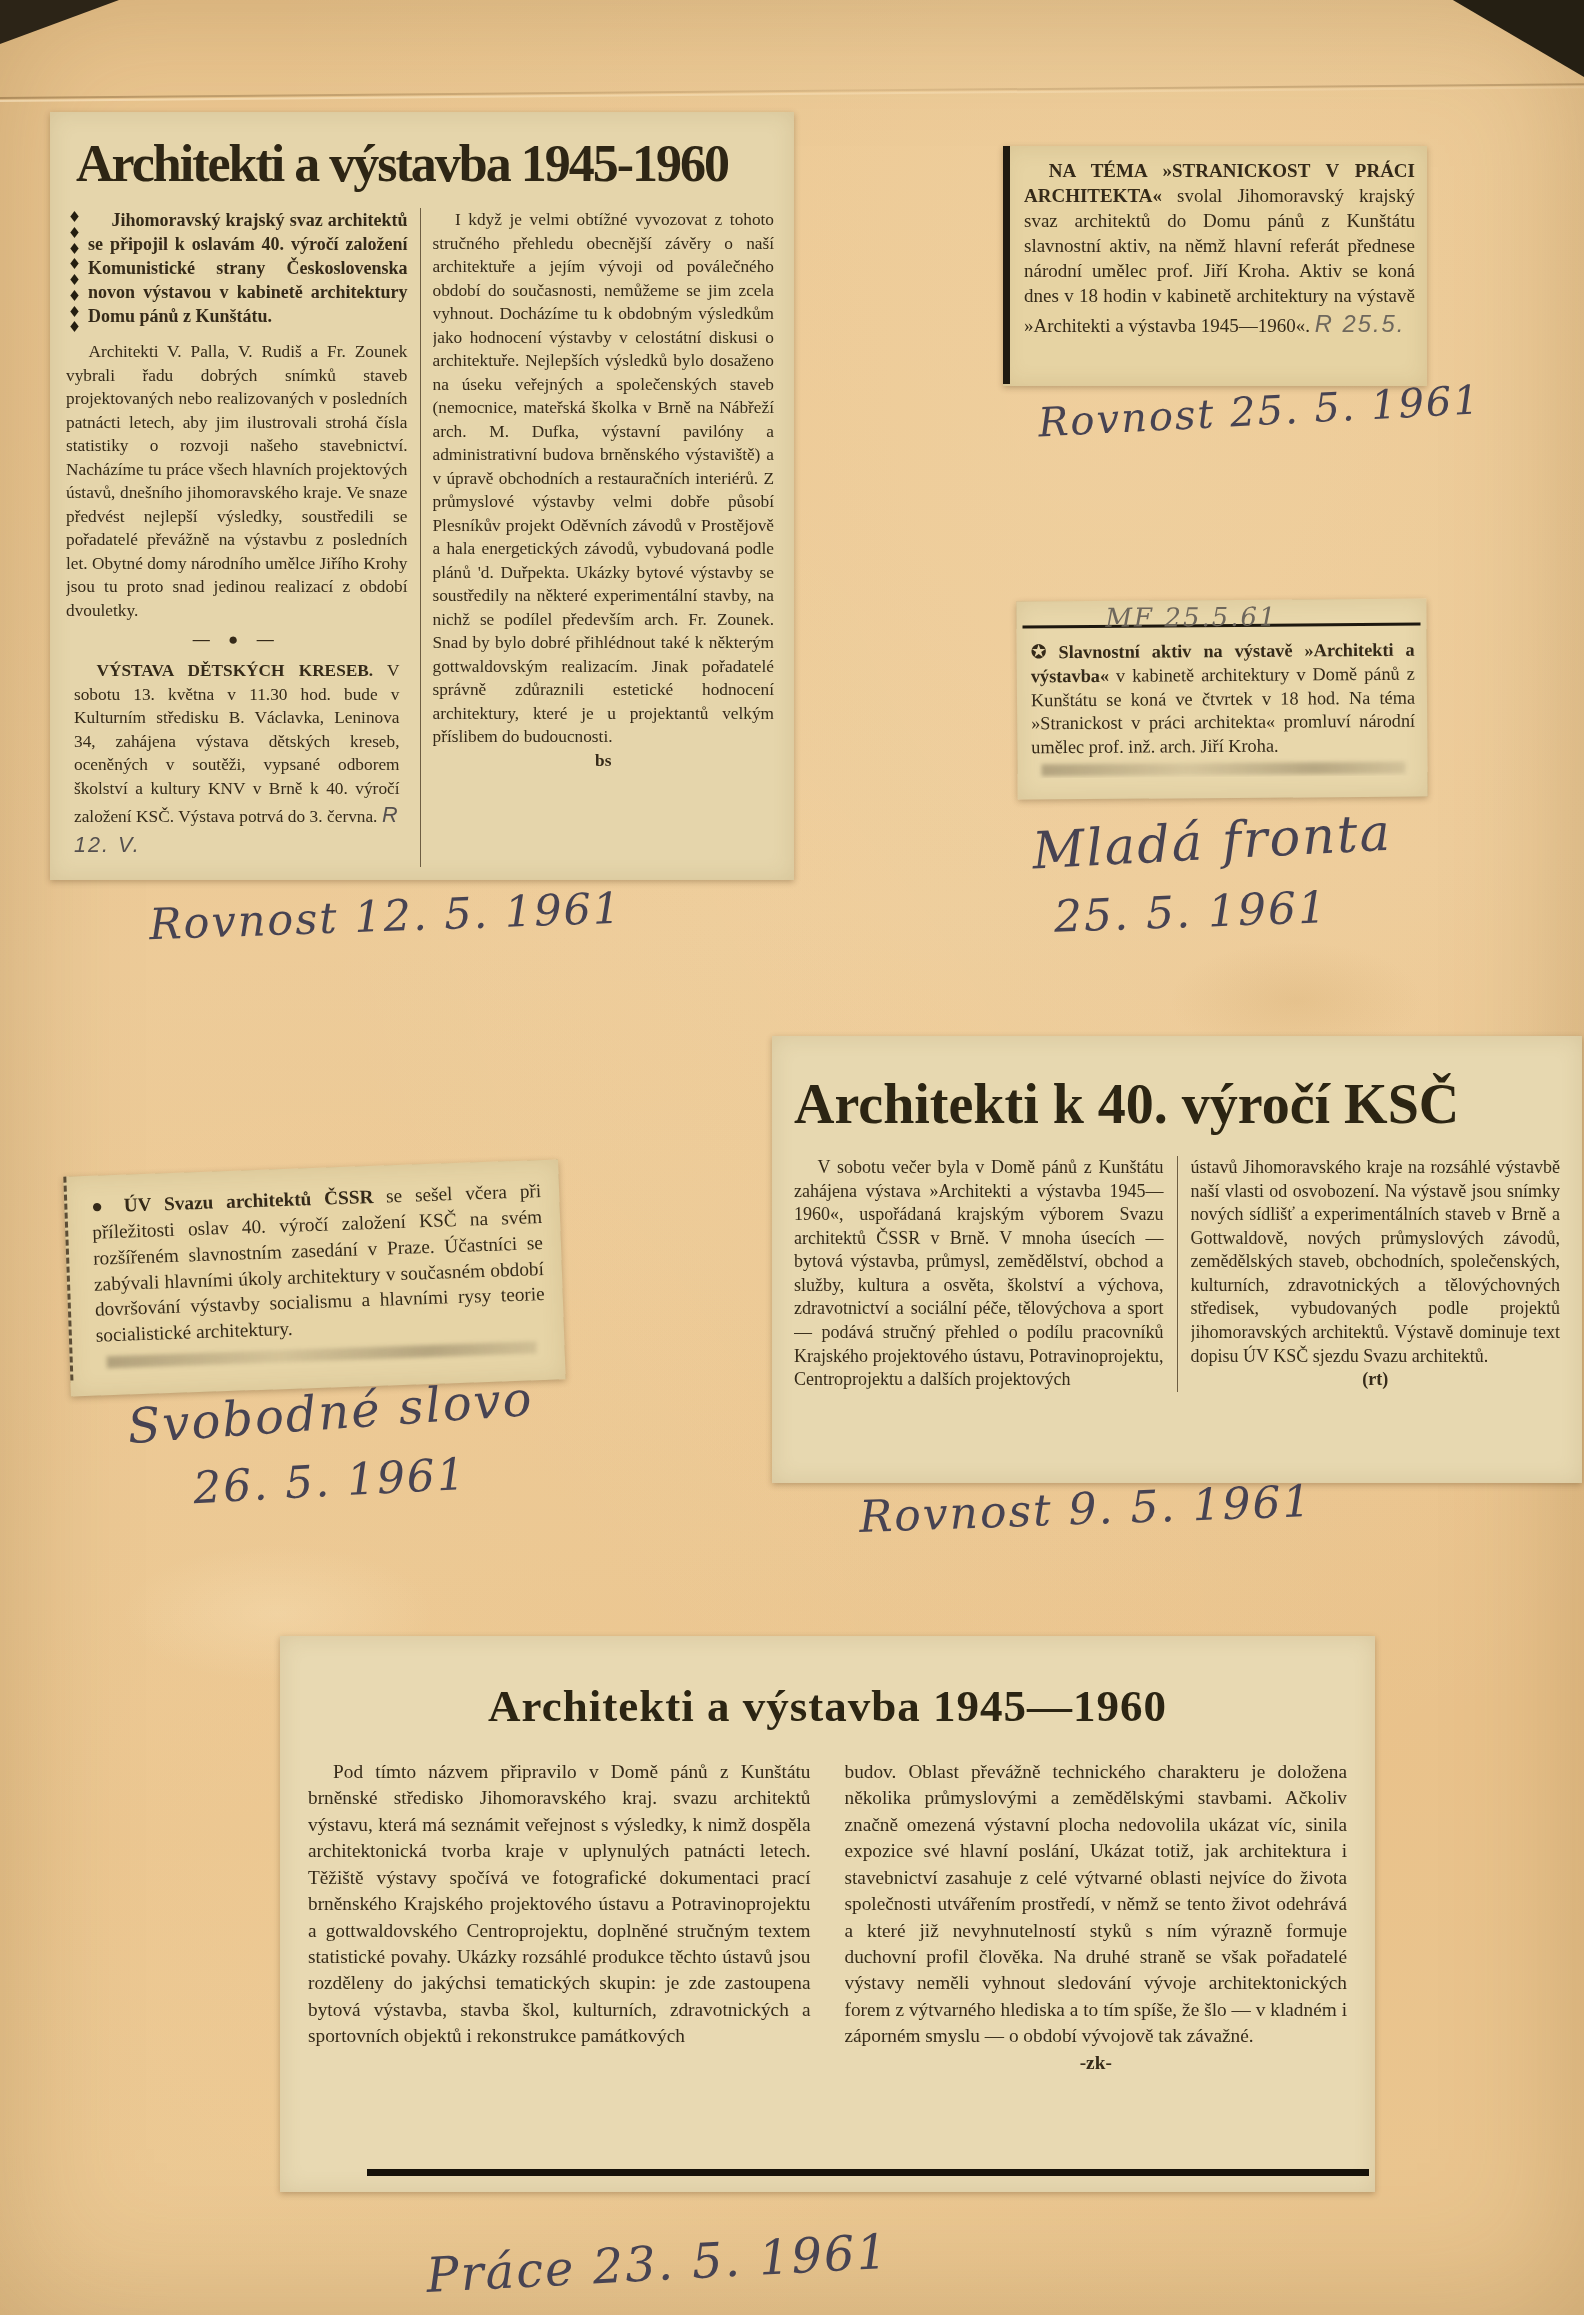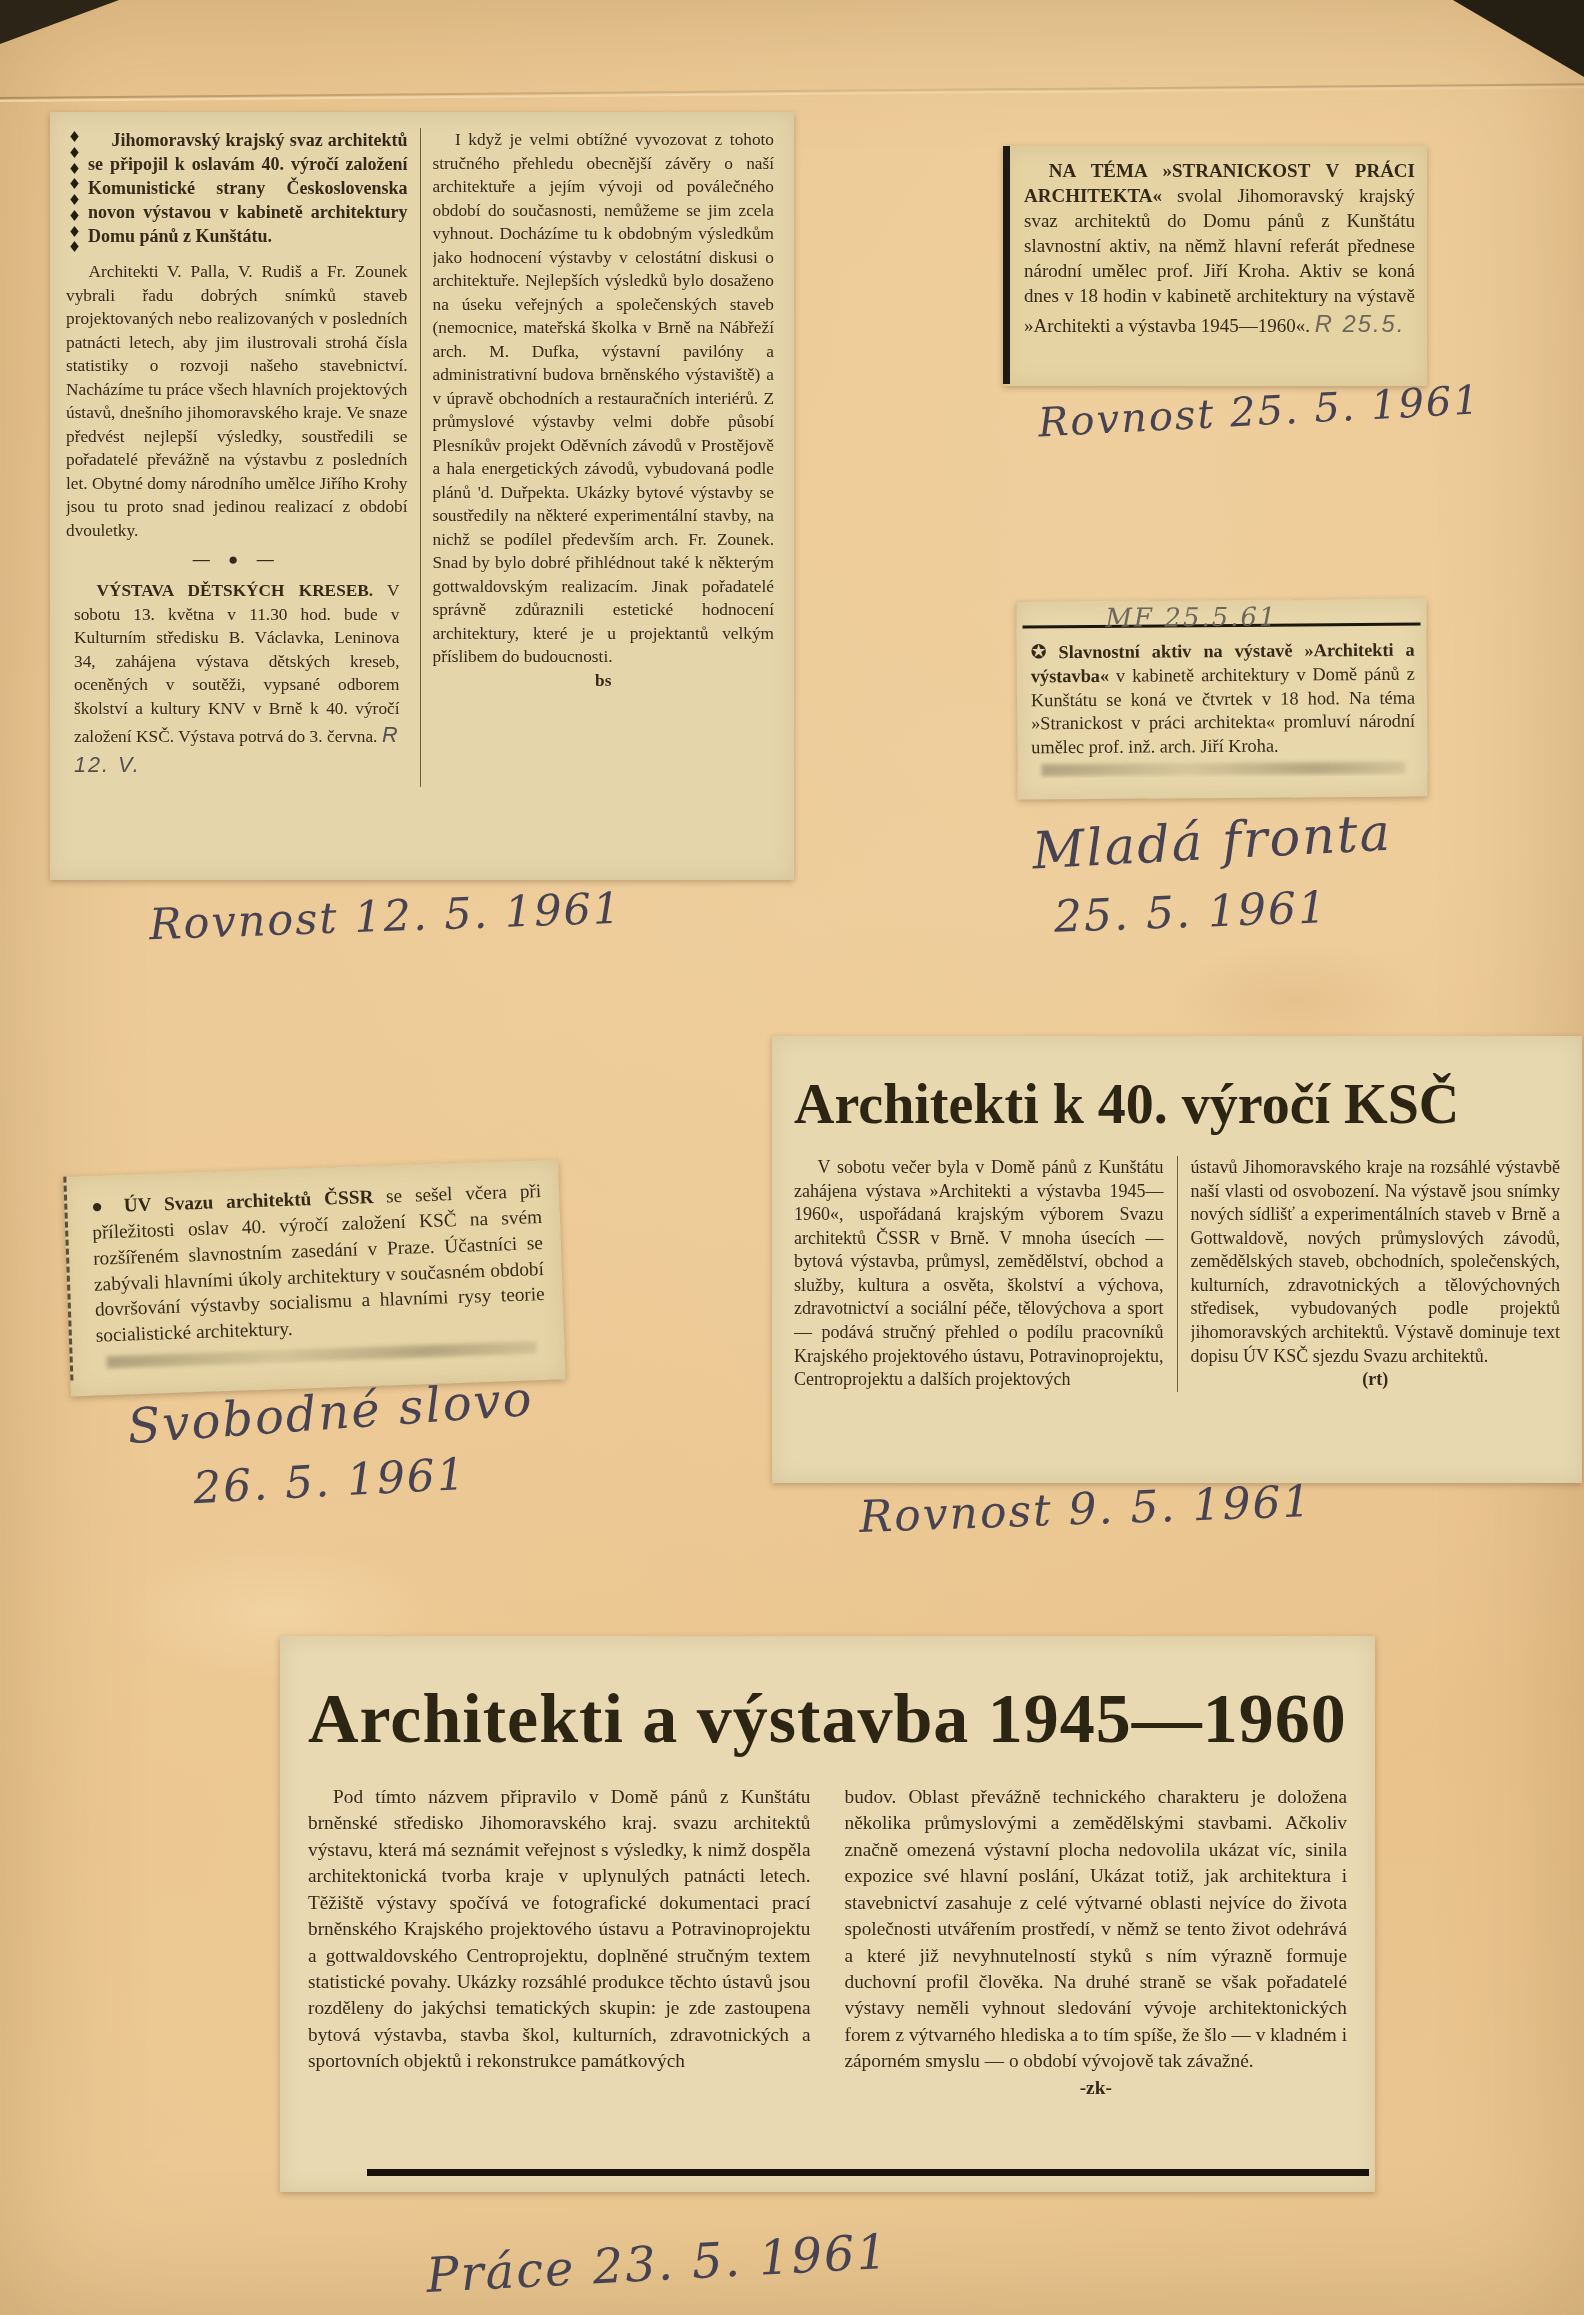--- a/index.html
+++ b/index.html
@@ -80,40 +80,41 @@
 
   
   .clipE{left:67px;top:1168px;width:495px;height:220px;background:#e6d4a6;transform:rotate(-2deg);}
   .clipE .inner{border-left:3px dashed #5c4d35;padding:18px 18px 8px 24px;height:178px;
     font-size:19.3px;line-height:1.34;overflow:hidden;}
   .clipE .cutline{margin-top:8px;}
 
   
   .clipF{left:280px;top:1636px;width:1095px;height:556px;background:#e8d9b2;}
   .clipF .inner{padding:26px 28px 0 28px;}
-  .clipF h1{margin:22px 0 30px 0;font-size:70px;line-height:1;font-weight:bold;color:#2c2513;
-    text-align:left;letter-spacing:1px;white-space:nowrap;}
+  .clipF h1{margin:22px 0 30px 0;font-size:45px;line-height:1;font-weight:bold;color:#2c2513;
+    text-align:center;letter-spacing:1px;white-space:nowrap;}
   .clipF .cols{display:flex;gap:34px;}
   .clipF .col{flex:1;font-size:19.3px;line-height:1.37;overflow:hidden;}
   .clipF .bigrule{position:absolute;left:87px;right:6px;bottom:16px;height:7px;background:#16120a;}
 </style>
 </head>
 <body>
 
 <div class="page">
 
   <div class="corner-tl"></div>
   <div class="corner-tr"></div>
   <div class="crease"></div>
   <div class="crease2"></div>
   <div class="stain" style="left:1168px;top:941px;width:257px;height:119px;background:radial-gradient(ellipse,rgba(170,120,50,0.12),transparent 70%);"></div>
   <div class="stain" style="left:119px;top:1544px;width:317px;height:139px;background:radial-gradient(ellipse,rgba(255,240,205,0.25),transparent 70%);"></div>
 
   <div class="clip clipA">
     <div class="inner">
+      <h1>Architekti a výstavba 1945-1960</h1>
       <div class="cols">
         <div class="col news">
           <div class="leadrow">
             <div class="chain">♦♦♦♦♦♦♦♦</div>
             <div class="lead news indent">Jihomoravský krajský svaz architektů se připojil k oslavám 40. výročí založení Komunistické strany Československa novon výstavou v kabinetě architektury Domu pánů z Kunštátu.</div>
           </div>
           <p class="indent" style="margin:2px 0 0 0;">Architekti V. Palla, V. Rudiš a Fr. Zounek vybrali řadu dobrých snímků staveb projektovaných nebo realizovaných v posledních patnácti letech, aby jim ilustrovali strohá čísla statistiky o rozvoji našeho stavebnictví. Nacházíme tu práce všech hlavních projektových ústavů, dnešního jihomoravského kraje. Ve snaze předvést nejlepší výsledky, soustředili se pořadatelé převážně na výstavbu z posledních let. Obytné domy národního umělce Jiřího Krohy jsou tu proto snad jedinou realizací z období dvouletky.</p>
           <div class="sep">— ● —</div>
           <p class="indent" style="margin:8px;"><span class="bold">VÝSTAVA DĚTSKÝCH KRESEB.</span> <span>V sobotu 13. května v 11.30 hod. bude v Kulturním středisku B. Václavka, Leninova 34, zahájena výstava dětských kreseb, oceněných v soutěži, vypsané odborem školství a kultury KNV v Brně k 40. výročí založení KSČ. Výstava potrvá do 3. června.</span> <span class="hand-inline">R 12. V.</span></p>
         </div>

